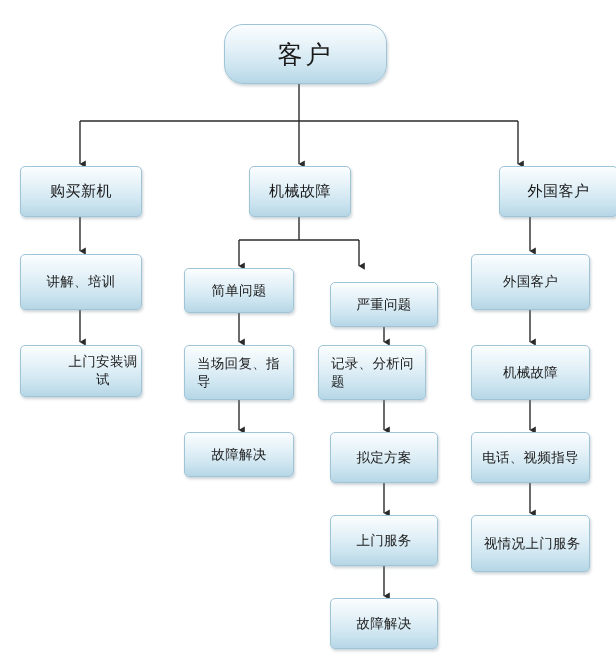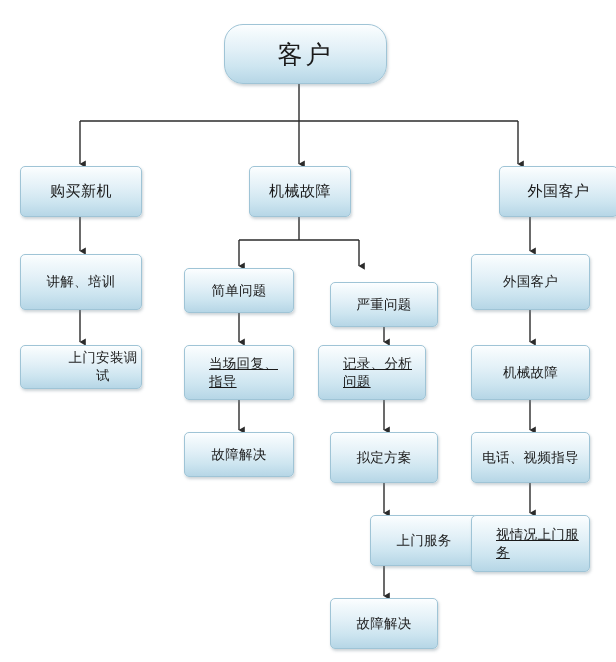--- a/index.html
+++ b/index.html
@@ -43,21 +43,21 @@
     display:block;
     width:100%;
   }
 
   
   .node.center{justify-content:center;}
   .node.center .txt{text-align:center;}
 
   
   .node.left{justify-content:flex-start;}
-  .node.left .txt{text-align:left;padding-left:24px;padding-right:5px;text-decoration:underline;}
+  .node.left .txt{text-align:left;padding-left:12px;padding-right:5px;}
 
   
   .node.root{
     font-family:"DejaVu Serif","Liberation Serif",serif;
     font-size:25px;
     border-radius:19px;
     letter-spacing:3px;
   }
   .node.lvl{
     font-size:15px;
@@ -124,21 +124,21 @@
   </div>
 
   <div class="node lvl center" style="left:471px;top:166px;width:119px;height:51px;margin-left:28px;">
     <span class="txt">外国客户</span>
   </div>
 
   <div class="node leaf center" style="left:20px;top:254px;width:122px;height:56px;">
     <span class="txt">讲解、培训</span>
   </div>
 
-  <div class="node leaf center" style="left:20px;top:345px;width:122px;height:44px;padding-left:44px;">
+  <div class="node leaf center" style="left:20px;top:345px;width:122px;height:52px;padding-left:44px;">
     <span class="txt">上门安装调试</span>
   </div>
 
   <div class="node leaf center" style="left:184px;top:268px;width:110px;height:45px;">
     <span class="txt">简单问题</span>
   </div>
 
   <div class="node leaf left" style="left:184px;top:345px;width:110px;height:55px;">
     <span class="txt">当场回复、指导</span>
   </div>
@@ -152,21 +152,21 @@
   </div>
 
   <div class="node leaf left" style="left:318px;top:345px;width:108px;height:55px;">
     <span class="txt">记录、分析问题</span>
   </div>
 
   <div class="node leaf center" style="left:330px;top:432px;width:108px;height:51px;">
     <span class="txt">拟定方案</span>
   </div>
 
-  <div class="node leaf center" style="left:330px;top:515px;width:108px;height:51px;margin-left:40px;">
+  <div class="node leaf center" style="left:330px;top:515px;width:108px;height:51px;">
     <span class="txt">上门服务</span>
   </div>
 
   <div class="node leaf center" style="left:330px;top:598px;width:108px;height:51px;">
     <span class="txt">故障解决</span>
   </div>
 
   <div class="node leaf center" style="left:471px;top:254px;width:119px;height:56px;">
     <span class="txt">外国客户</span>
   </div>

